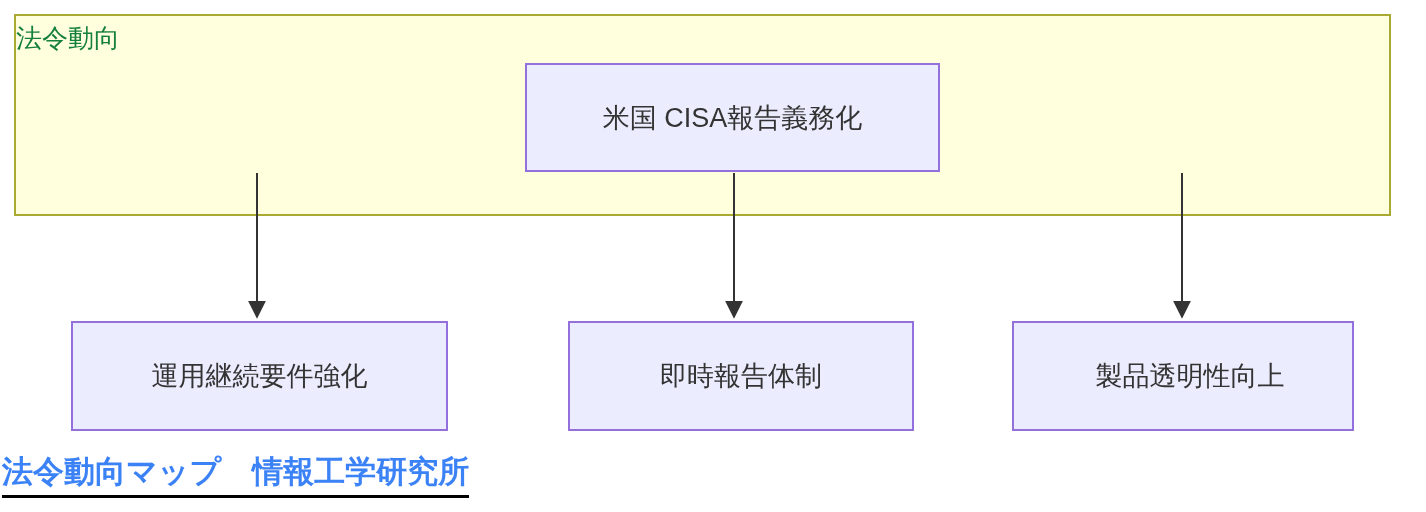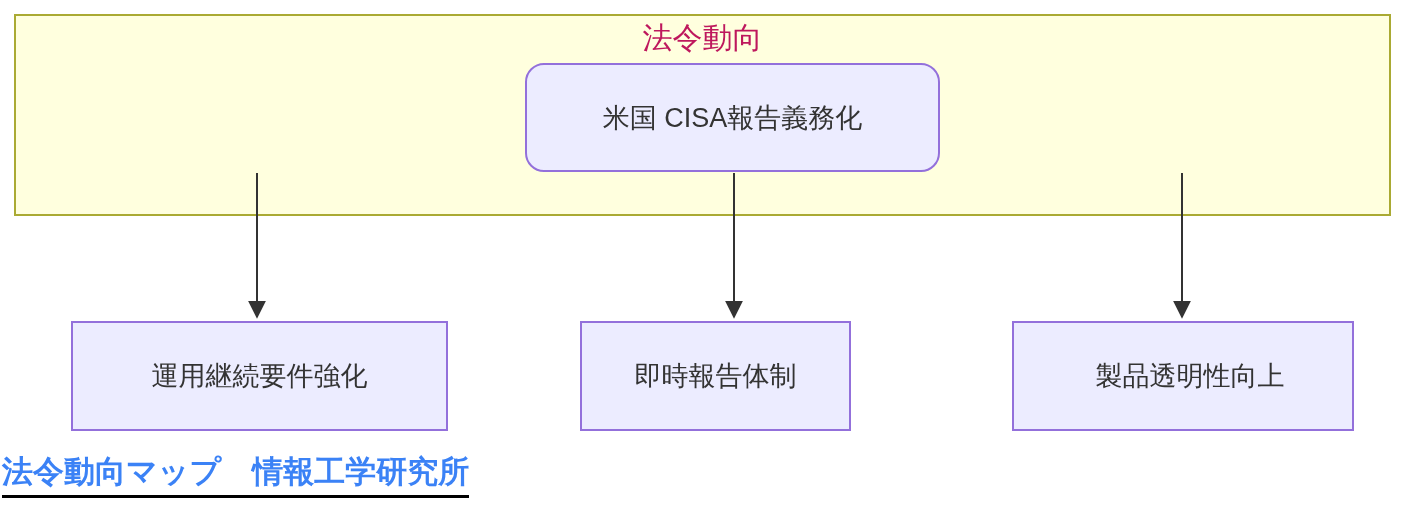--- a/index.html
+++ b/index.html
@@ -24,45 +24,44 @@
     height: 202px;
     background: var(--cluster-fill, #ffffde);
     border: 2px solid var(--cluster-border, #aaaa33);
     box-sizing: border-box;
   }
   .cluster-title {
     position: absolute;
     top: 6px;
     left: 0;
     width: 100%;
-    text-align: center;
-    font-size: 30px;
+    font-size: 26px;
     line-height: 32px;
-    color: #be185d;
+    color: #15803d;
   }
   .node {
     position: absolute;
     background: var(--node-fill, #ECECFF);
     border: 2px solid var(--node-border, #9370DB);
     box-sizing: border-box;
     display: flex;
     align-items: center;
     justify-content: center;
     font-size: 27px;
     color: #333333;
     text-align: center;
     white-space: nowrap;
   }
   
   .node.t1 { left: 85px;   top: 64px; width: 347px; height: 108px; }
-  .node.t2 { left: 525px;  top: 63px; width: 415px; height: 109px; border-radius: 19px; }
+  .node.t2 { left: 525px;  top: 63px; width: 415px; height: 109px; }
   .node.t3 { left: 1040px; top: 63px; width: 283px; height: 109px; }
   
   .node.b1 { left: 71px;   top: 321px; width: 377px; height: 110px; text-align: right; }
-  .node.b2 { left: 580px;  top: 321px; width: 271px; height: 110px; }
+  .node.b2 { left: 568px;  top: 321px; width: 346px; height: 110px; }
   .node.b3 { left: 1012px; top: 321px; width: 342px; height: 110px; padding-left: 14px; }
 
   svg.edges {
     position: absolute;
     left: 0;
     top: 0;
     width: 1426px;
     height: 512px;
     pointer-events: none;
   }

